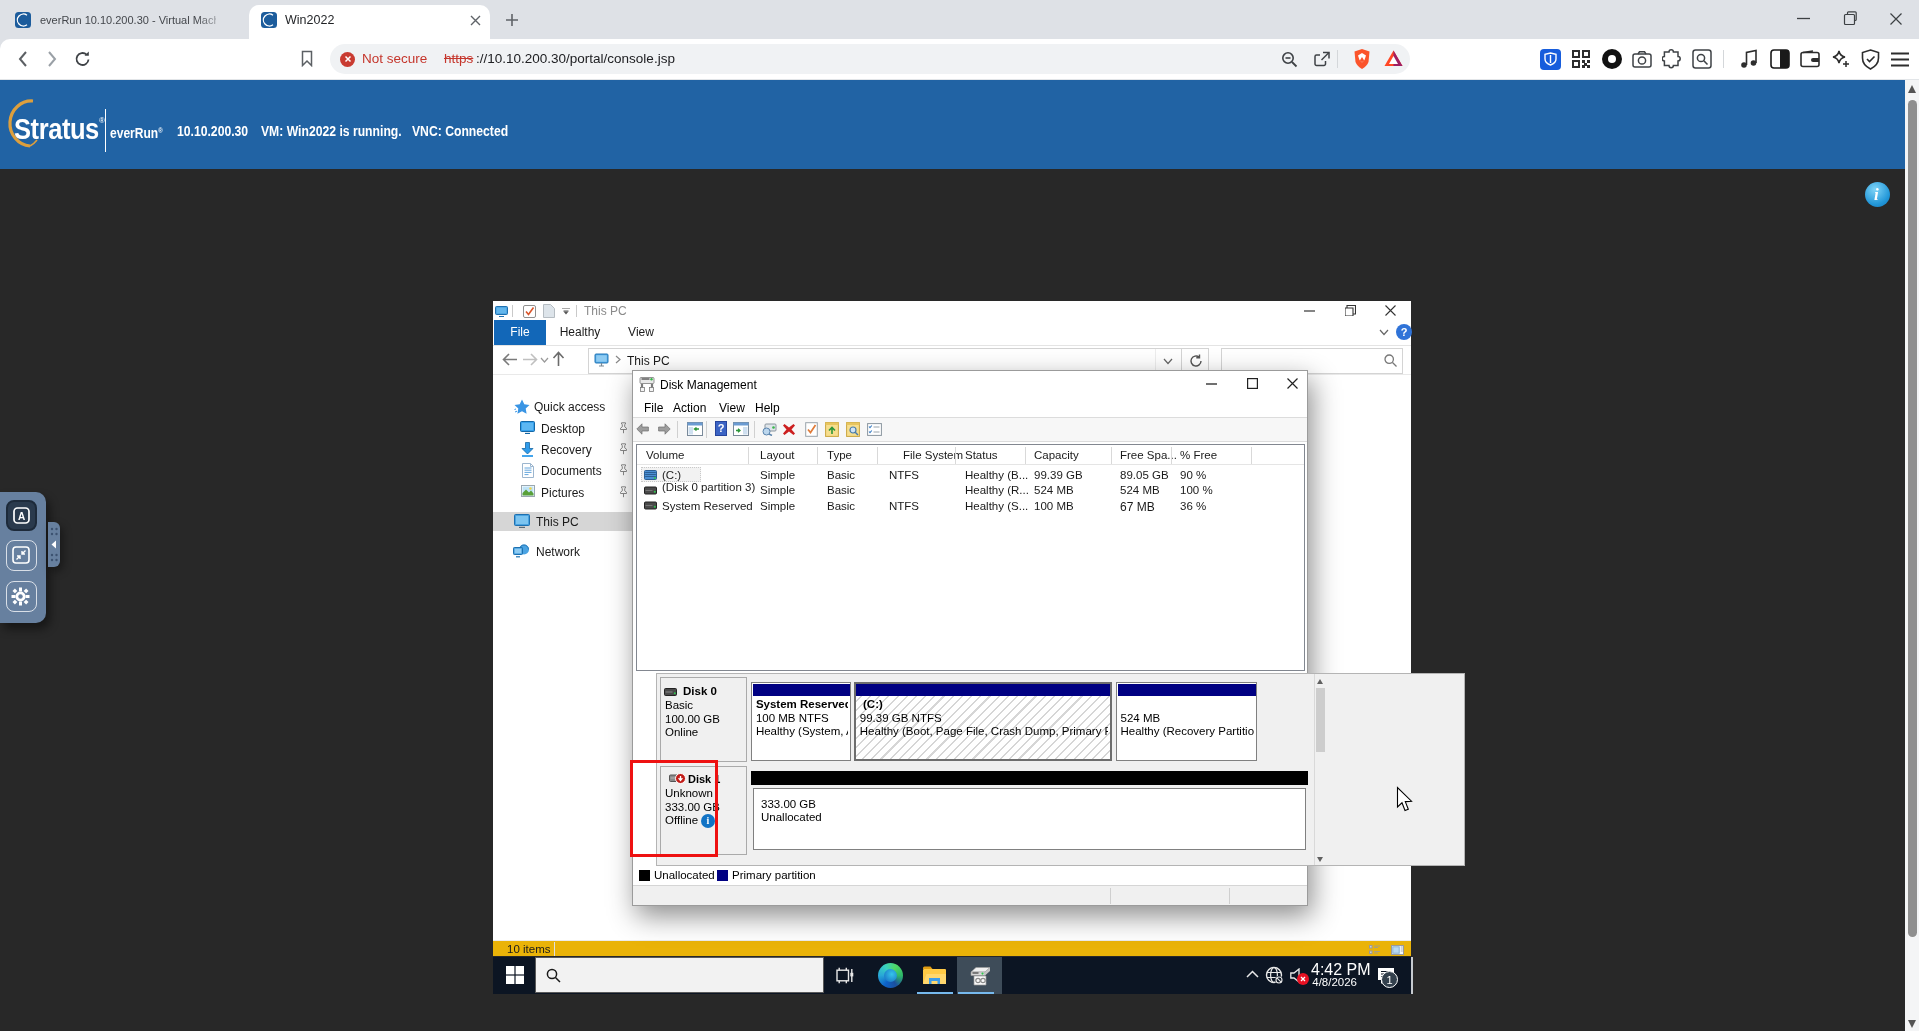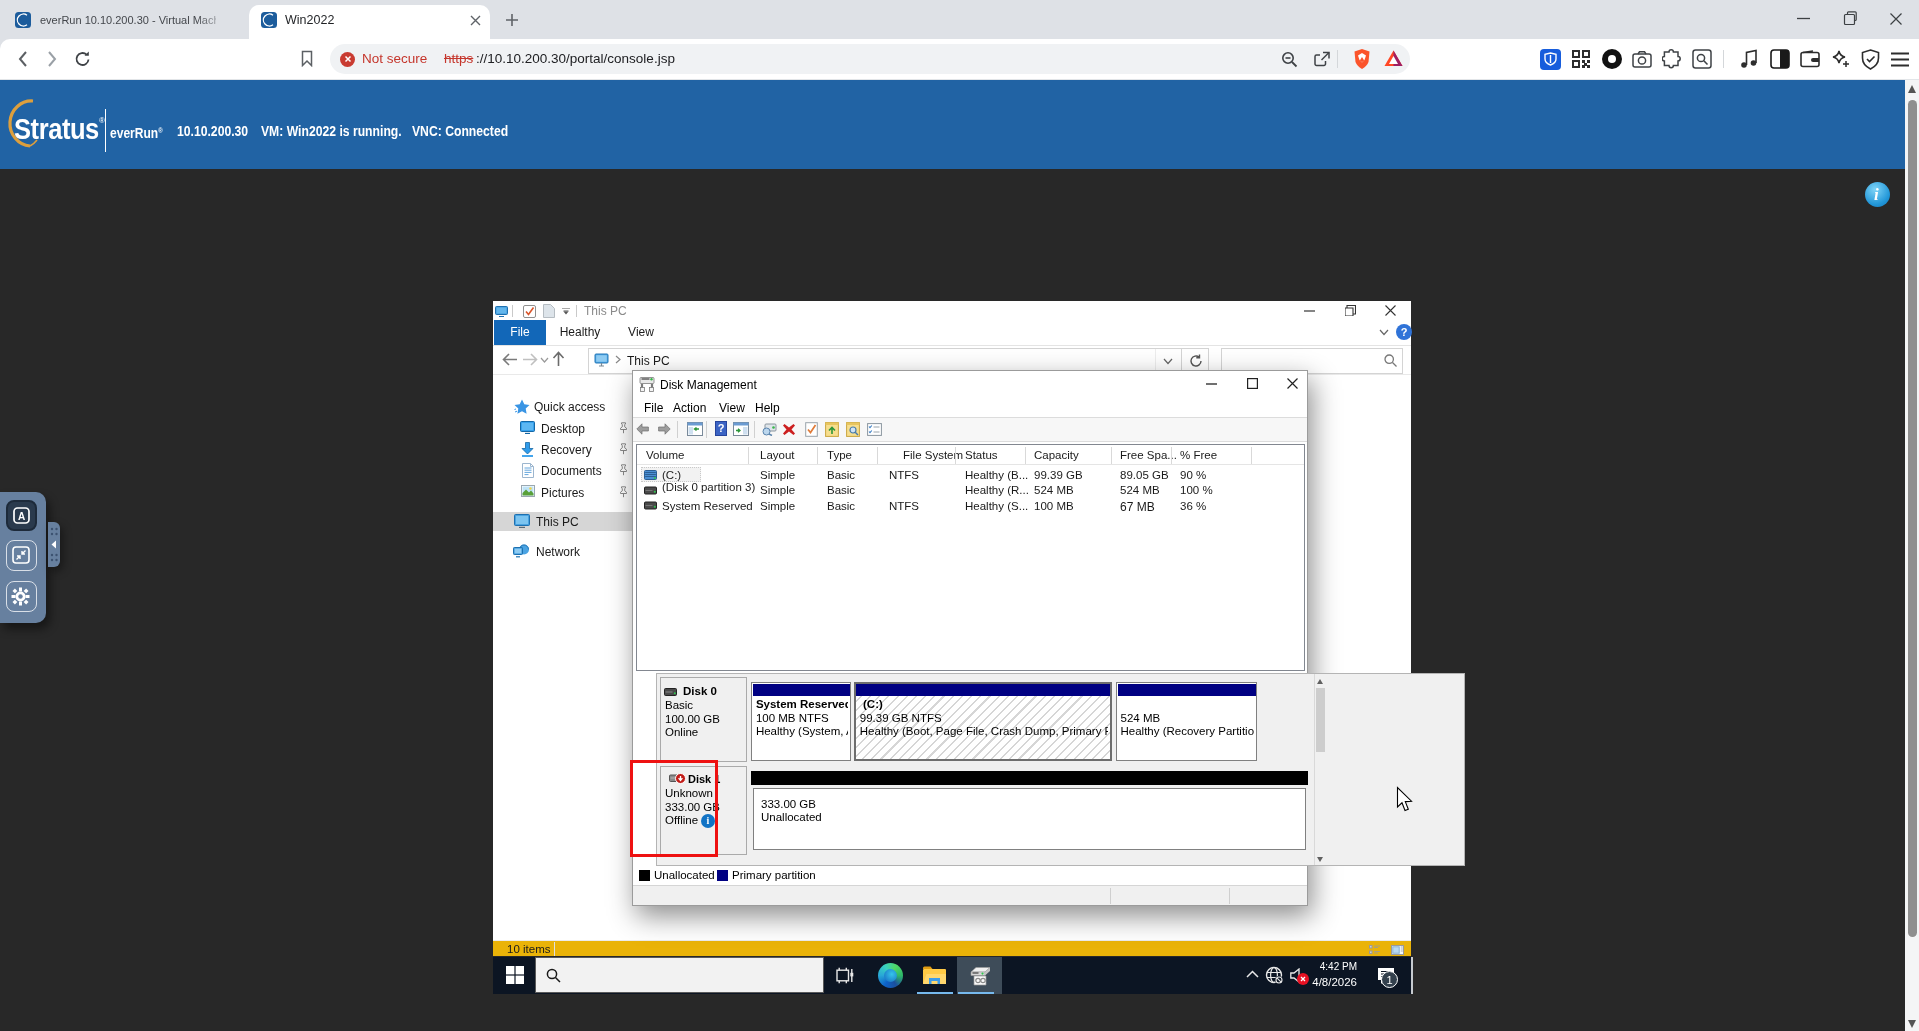--- a/index.html
+++ b/index.html
@@ -618,21 +618,21 @@
         <circle cx="14" cy="14" r="3" fill="none" stroke="#e8e8e8" stroke-width="1.1"></circle>
         <path d="M11.9 11.9 L16.1 16.1" stroke="#e8e8e8" stroke-width="1.1"></path>
       </svg>
   <svg class="a" style="left:797px;top:11px;" width="13" height="15" viewBox="0 0 13 15">
         <path d="M0.8 5 h3.2 L9 1 v13 L4 10 H0.8 Z" fill="none" stroke="#e8e8e8" stroke-width="1.3"></path>
       </svg>
   <div class="a" style="left:804px;top:16px;width:12px;height:12px;border-radius:50%;background:#e81123;"></div>
   <svg class="a" style="left:807px;top:19px;" width="6" height="6" viewBox="0 0 6 6">
         <path d="M1 1 L5 5 M5 1 L1 5" stroke="#fff" stroke-width="1.3"></path>
       </svg>
-  <div class="a" style="left:818px;top:4px;width:46px;font-size:10px;color:#fff;text-align:right;white-space:nowrap;">4:42 PM</div>
+  <div class="a" style="left:818px;top:4px;width:46px;font-size:16px;color:#fff;text-align:right;white-space:nowrap;">4:42 PM</div>
   <div class="a" style="left:818px;top:19.5px;width:46px;font-size:11.5px;color:#fff;text-align:right;white-space:nowrap;">4/8/2026</div>
   <svg class="a" style="left:883px;top:9px;" width="22" height="22" viewBox="0 0 22 22">
         <path d="M2 2 h16 v12 h-9 l-4 4 v-4 H2 Z" fill="#fff"></path>
         <path d="M5 5.5 h10 M5 8 h10 M5 10.5 h6" stroke="#0c1523" stroke-width="1.2"></path>
       </svg>
   <div class="a" style="left:888px;top:14px;width:17px;height:17px;border-radius:50%;background:#33404d;border:1.5px solid #fff;color:#fff;font-size:11px;text-align:center;line-height:16px;">1</div>
 </div>
 <div class="a" style="left:1411px;top:956.5px;width:2px;height:37px;background:#c6cacf;"></div>
 
 <div class="a" style="left:0px;top:492px;width:45.5px;height:131px;background:#67809f;border-radius:0 10px 10px 0;box-shadow:4px 6px 10px rgba(0,0,0,0.45);">

